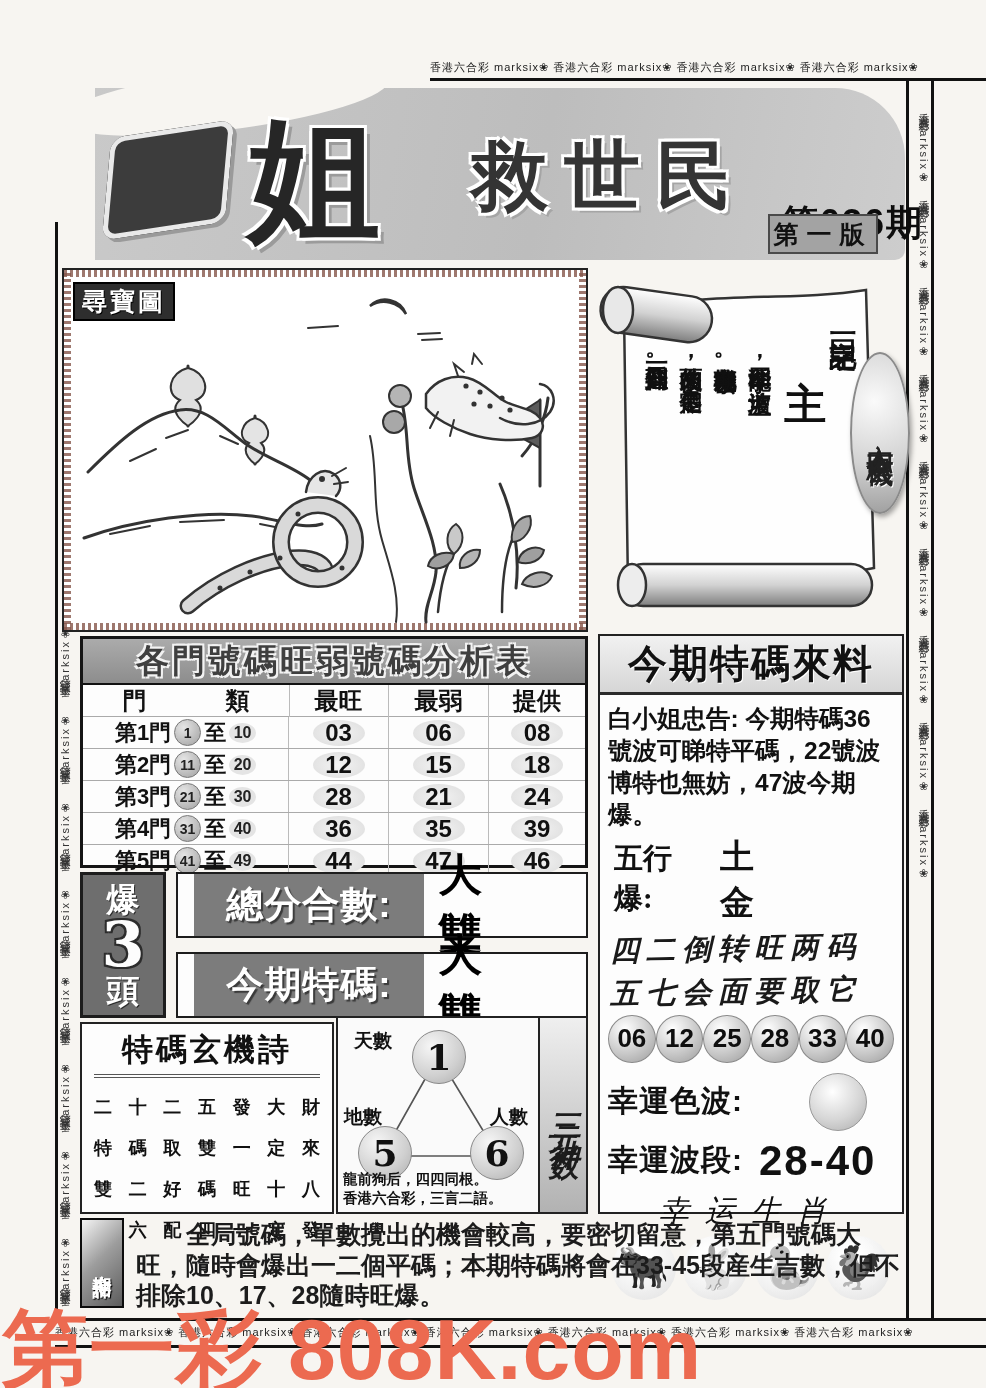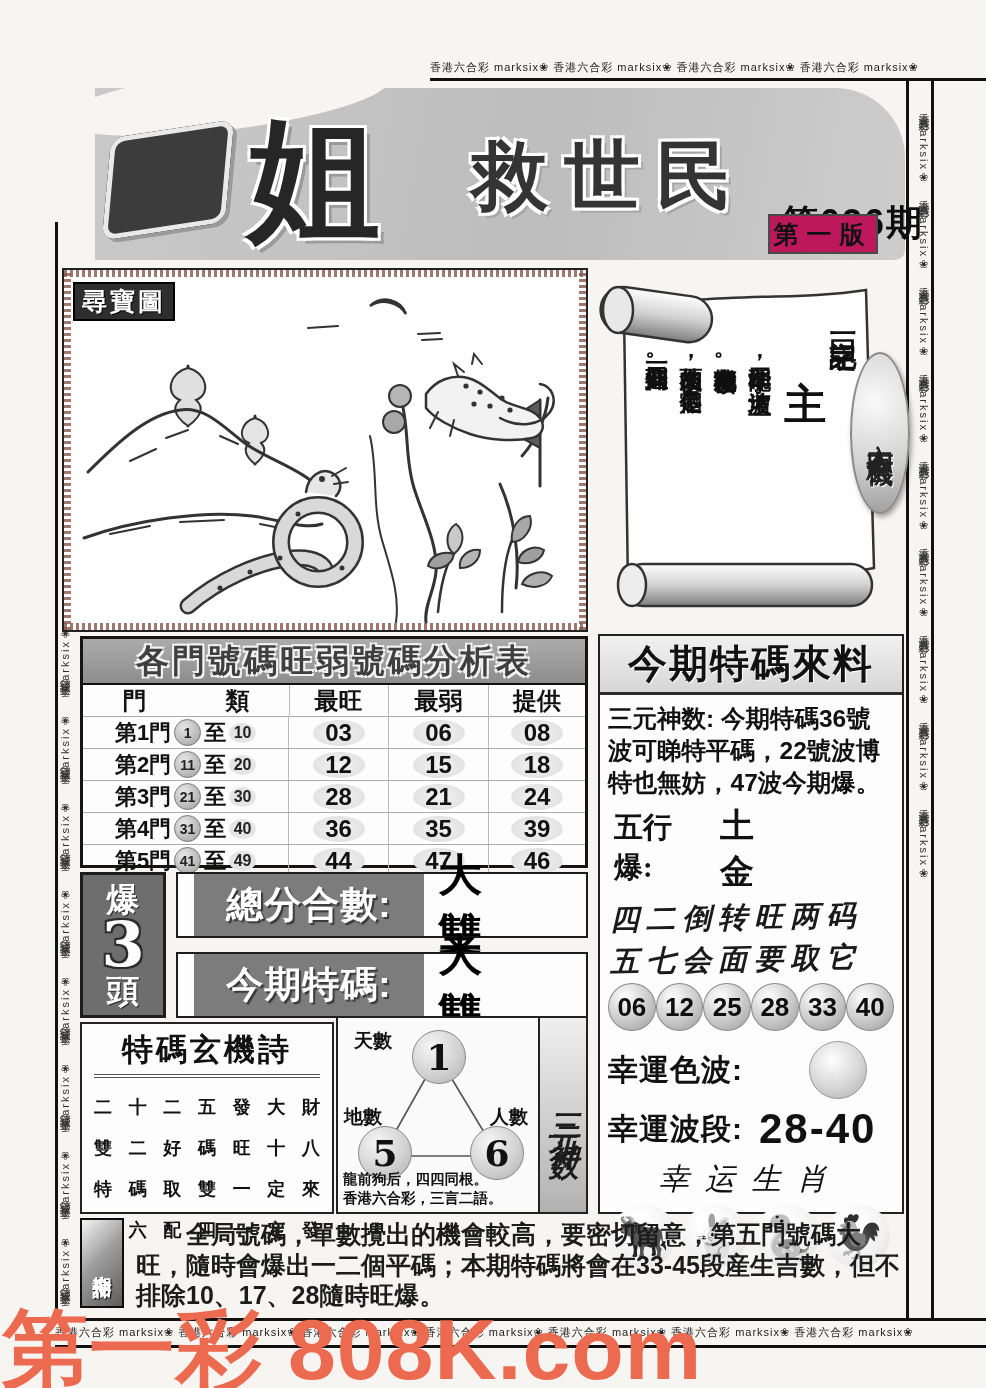--- a/index.html
+++ b/index.html
@@ -25,21 +25,21 @@
     border-radius:50%;transform:rotate(-7deg);}
   .header-frag{position:absolute;left:108px;top:128px;width:120px;height:104px;background:#3c3c3c;
     border-radius:14px;transform:skewX(-14deg) rotate(-9deg);
     box-shadow:inset 0 0 0 5px #e9e9e9, 4px 4px 0 #9a9a9a;}
   .title-frag{position:absolute;left:248px;top:92px;font-size:132px;font-weight:900;color:#262626;
     text-shadow:-3px -3px 0 #fff,3px -3px 0 #fff,-3px 3px 0 #fff,3px 3px 0 #fff,6px 6px 0 #9b9b9b;}
   .title-main{position:absolute;left:472px;top:126px;font-size:76px;font-weight:900;color:#343434;
     letter-spacing:16px;white-space:nowrap;
     text-shadow:-3px -3px 0 #fff,3px -3px 0 #fff,-3px 3px 0 #fff,3px 3px 0 #fff,5px 5px 0 #a5a5a5;}
   .issue{position:absolute;left:782px;top:166px;font-size:36px;font-weight:900;color:#0d0d0d;letter-spacing:2px;margin-top:33px;}
-  .edition{position:absolute;left:768px;top:214px;width:106px;height:36px;background:#be185d;
+  .edition{position:absolute;left:768px;top:214px;width:106px;height:36px;background:#a3a3a3;
     border:2px solid #4a4a4a;display:flex;align-items:center;justify-content:center;
     font-size:25px;font-weight:900;letter-spacing:8px;}
   
   .map-box{position:absolute;left:62px;top:268px;width:526px;height:364px;background:#fff;
     border:2px solid #222;box-sizing:border-box;}
   .micro{position:absolute;background:repeating-linear-gradient(90deg,#86564a 0 3px,transparent 3px 6px);opacity:.8;}
   .micro.v{background:repeating-linear-gradient(0deg,#86564a 0 3px,transparent 3px 6px);}
   .map-label{position:absolute;left:9px;top:12px;background:#2e2e2e;border:2px solid #000;color:#fff;
     font-size:25px;font-weight:900;letter-spacing:3px;padding:1px 7px;z-index:3;
     text-shadow:1px 1px 0 #000;}
@@ -390,22 +390,22 @@
           <div class="lab">今期特碼:</div>
           <div class="val">大 雙</div>
         </div>
       </div>
   </div>
 
   <div class="poem">
     <div class="poem-title">特碼玄機詩</div>
     <div id="poem-lines">
         <div class="pline">二十二五發大財</div>
+        <div class="pline">特碼取雙一定來</div>
         <div class="pline">雙二好碼旺十八</div>
-        <div class="pline">特碼取雙一定來</div>
         <div class="pline">三六配四一定發</div>
       </div>
   </div>
 
   <div class="sanyuan">
     <div class="sy-main">
       <svg width="204" height="194" viewBox="0 0 204 194" style="position:absolute;left:0;top:0">
         <path d="M100,38 L46,134 M100,38 L158,134 M46,138 L158,138" stroke="#555" stroke-width="1.6" fill="none"></path>
       </svg>
       <div class="sy-label" style="left:16px;top:10px">天數</div>
@@ -418,21 +418,21 @@
         <div>龍前狗后，四四同根。</div>
         <div>香港六合彩，三言二語。</div>
       </div>
     </div>
     <div class="sy-strip">三元神数</div>
   </div>
 
   <div class="special">
     <div class="sp-title">今期特碼來料</div>
     <div class="sp-body">
-      <div class="sp-advice"><span>三元神数: </span><span>今期特碼36號波可睇特平碼，22號波博特也無妨，47波今期爆。</span></div>
+      <div class="sp-advice"><span>白小姐忠告: </span><span>今期特碼36號波可睇特平碼，22號波博特也無妨，47波今期爆。</span></div>
       <div class="sp-wuxing">
         <span class="k">五行爆:</span>
         <span class="v">土 金</span>
       </div>
       <div class="sp-hand">四二倒转旺两码</div>
       <div class="sp-hand">五七会面要取它</div>
       <div class="balls" id="balls-row">
           <div class="ball">06</div>
           <div class="ball">12</div>
           <div class="ball">25</div>

